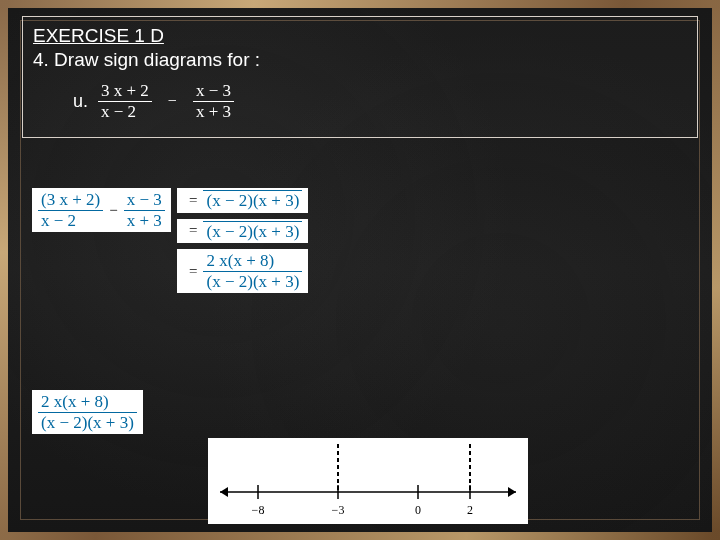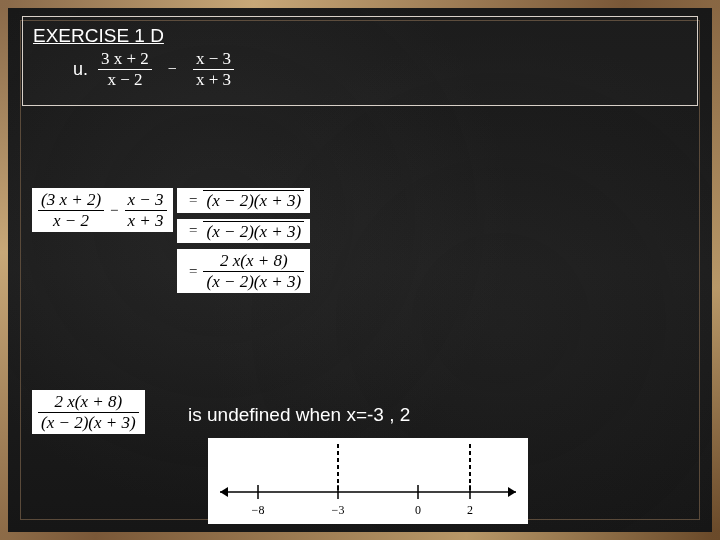--- a/index.html
+++ b/index.html
@@ -34,30 +34,29 @@
     background: rgba(255,255,255,0.02);
     color: #fff;
   }
   .q-title { font-size: 19px; text-decoration: underline; margin-bottom: 2px; }
   .q-sub { font-size: 19px; margin-bottom: 10px; }
   .q-row { display: flex; align-items: center; gap: 10px; margin-left: 40px; }
   .q-label { font-size: 18px; }
   .frac {
     display: inline-flex;
     flex-direction: column;
-    align-items: center;
     font-family: "Times New Roman", serif;
     font-size: 17px;
     line-height: 1.15;
     vertical-align: middle;
   }
   .frac .num, .frac .den { padding: 0 3px; white-space: nowrap; }
   .frac .bar { width: 100%; border-top: 1.2px solid currentColor; }
   .fracw { color: #fff; }
-  .fracb { color: #000000; font-style: italic; }
+  .fracb { color: #0369a1; }
   .minus { display:inline-block; padding: 0 6px; font-family:"Times New Roman",serif; }
   .eq { display:inline-block; padding: 0 6px; font-family:"Times New Roman",serif; }
 
   .work-area { position: absolute; top: 180px; left: 24px; right: 24px; color: #000; }
   .white-chip {
     display: inline-flex;
     align-items: center;
     background: #fff;
     padding: 2px 6px;
     color: #000;
@@ -92,20 +91,21 @@
   .numline-box svg { display:block; }
 </style>
 </head>
 <body>
 
 <div class="frame">
   <div class="inner"></div>
 
   <div class="question-box">
     <div class="q-title">EXERCISE 1 D</div>
+    <div class="q-sub">4. Draw sign diagrams for :</div>
     <div class="q-row">
       <span class="q-label">u.</span>
       <span class="frac fracw">
         <span class="num">3 x + 2</span>
         <span class="bar"></span>
         <span class="den">x − 2</span>
       </span>
       <span class="minus fracw">−</span>
       <span class="frac fracw">
         <span class="num">x − 3</span>
@@ -163,21 +163,20 @@
   </div>
 
   <span class="white-chip final-frac">
     <span class="frac fracb">
       <span class="num">2 x(x + 8)</span>
       <span class="bar"></span>
       <span class="den">(x − 2)(x + 3)</span>
     </span>
   </span>
 
-  <div class="undef-text">is undefined when x=-3 , 2</div>
 
   <div class="numline-box">
     <svg width="320" height="86" viewBox="0 0 320 86">
       <line x1="12" y1="54" x2="308" y2="54" stroke="#000" stroke-width="1.5"></line>
       <polygon points="308,54 300,49 300,59" fill="#000"></polygon>
       <polygon points="12,54 20,49 20,59" fill="#000"></polygon>
 
       <line x1="50" y1="47" x2="50" y2="61" stroke="#000" stroke-width="1.5"></line>
       <line x1="130" y1="47" x2="130" y2="61" stroke="#000" stroke-width="1.5"></line>
       <line x1="210" y1="47" x2="210" y2="61" stroke="#000" stroke-width="1.5"></line>

